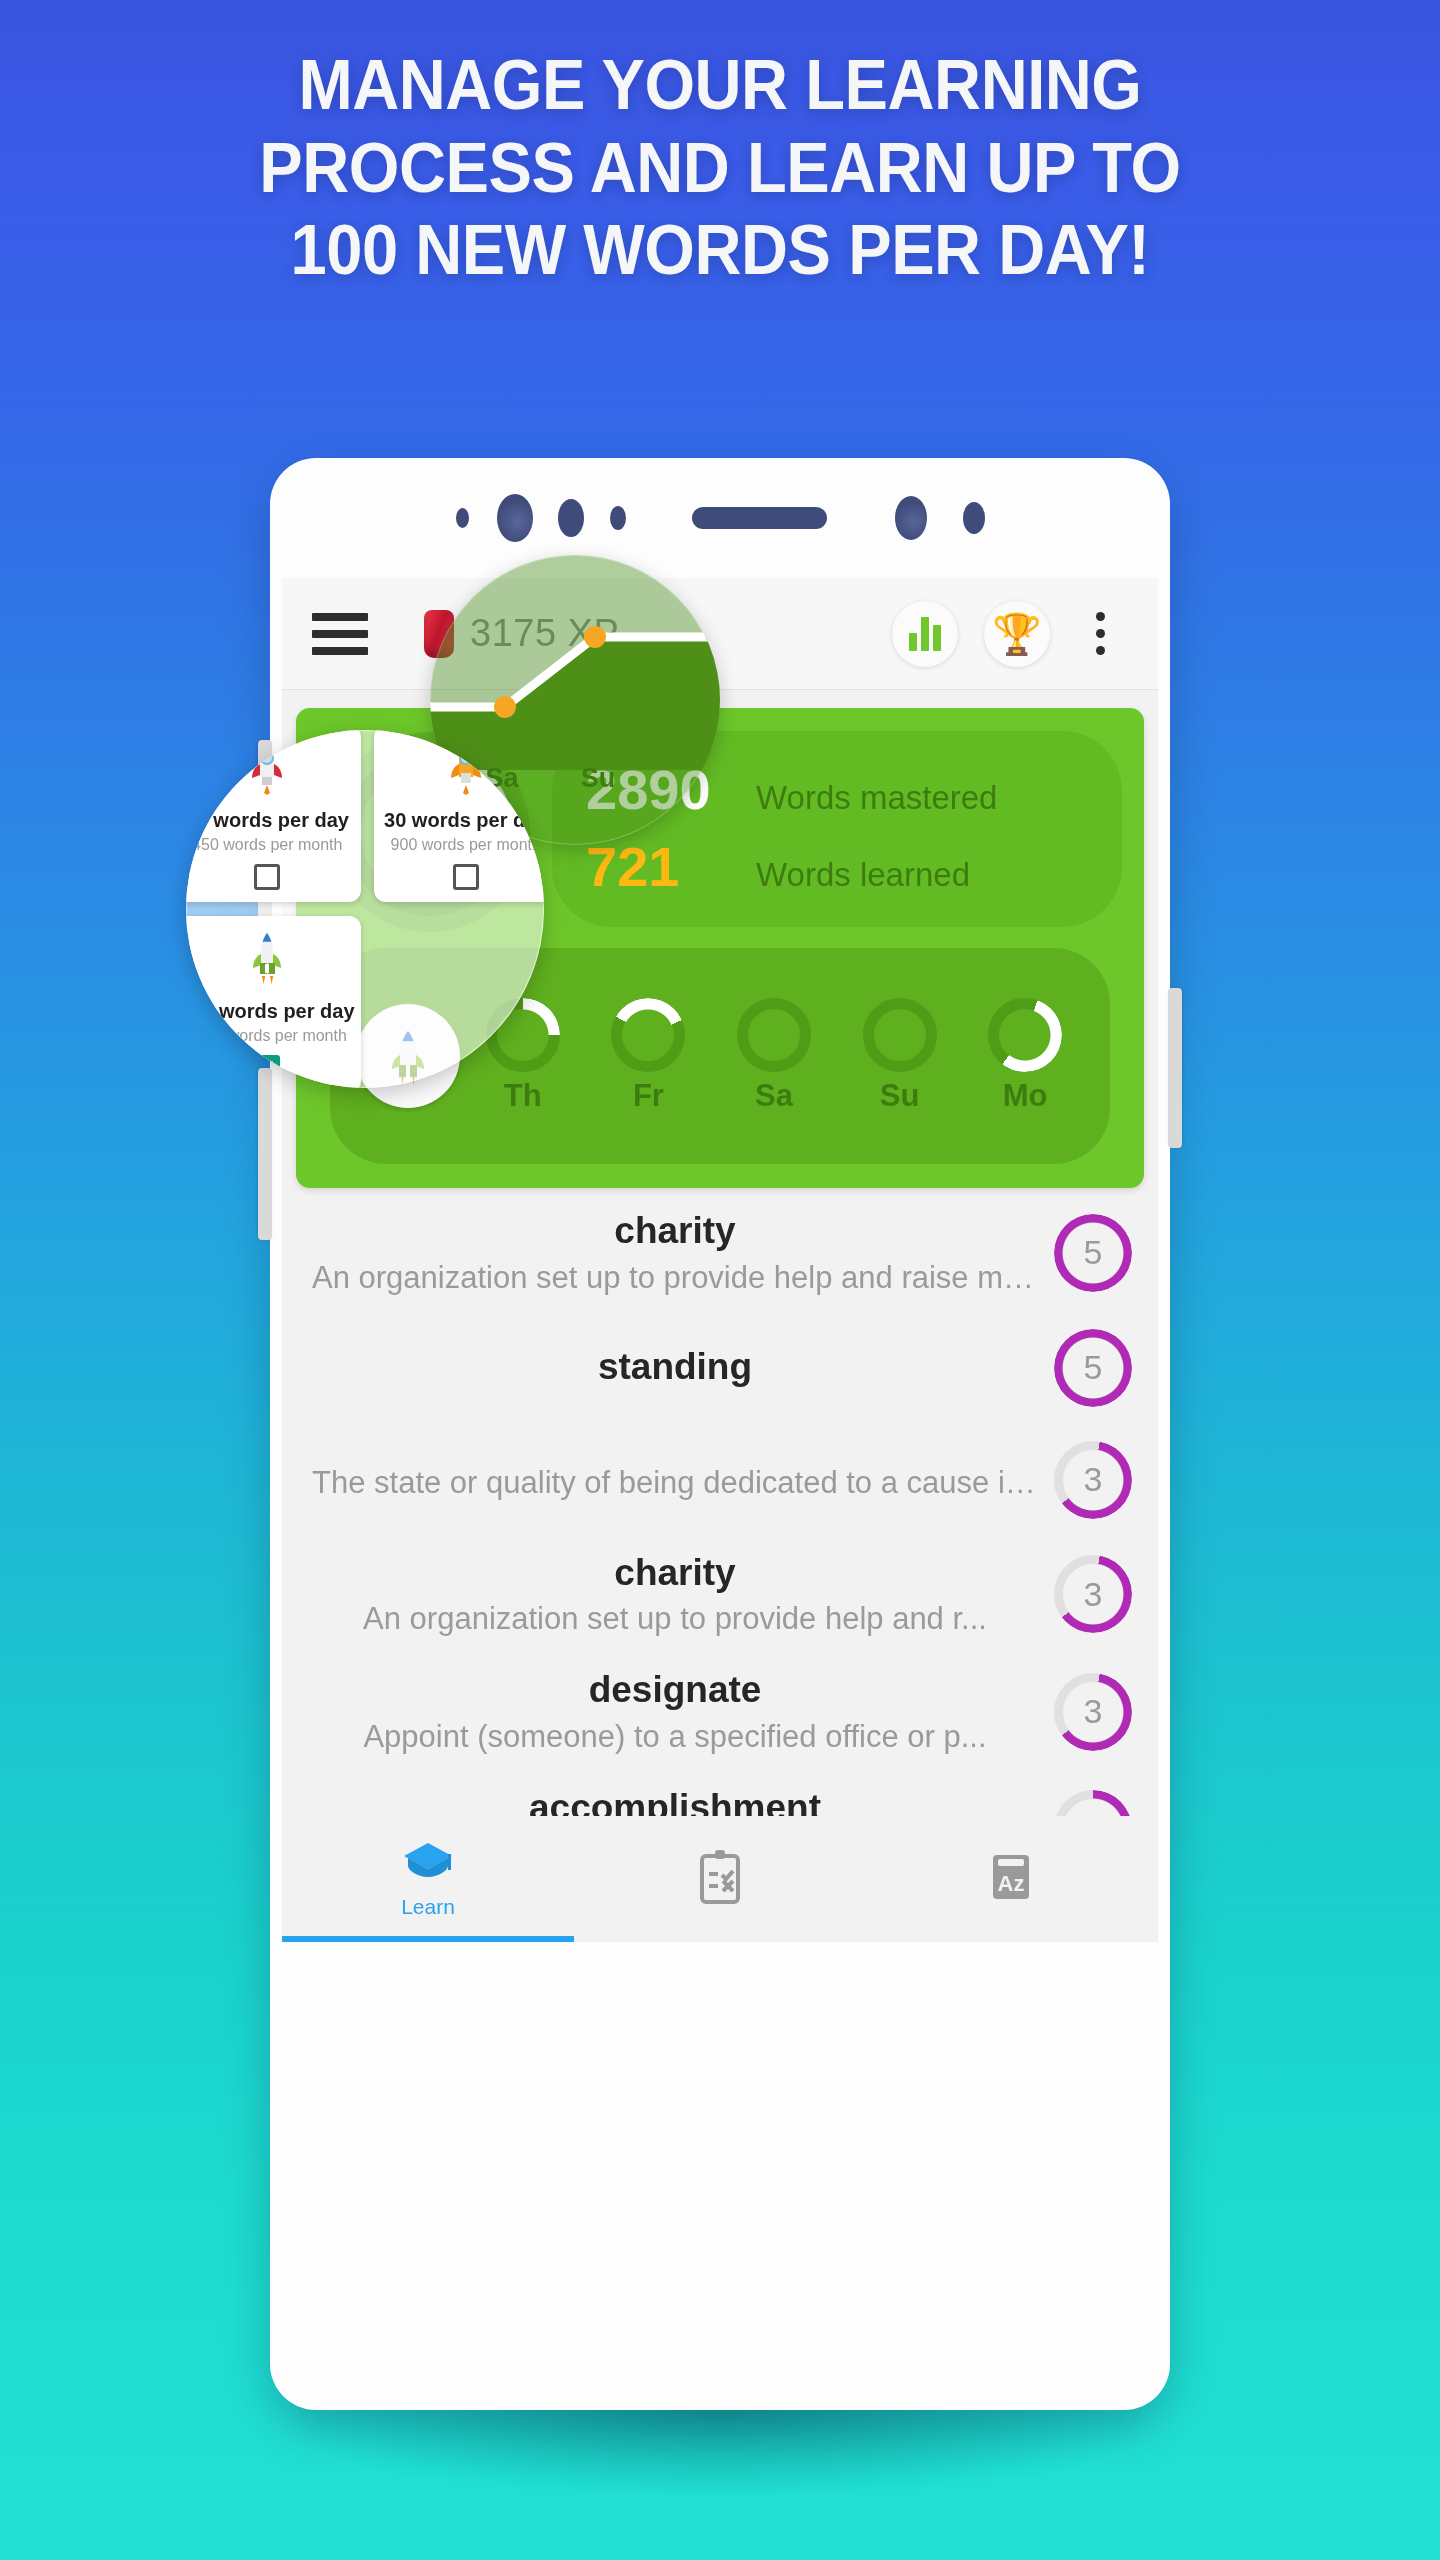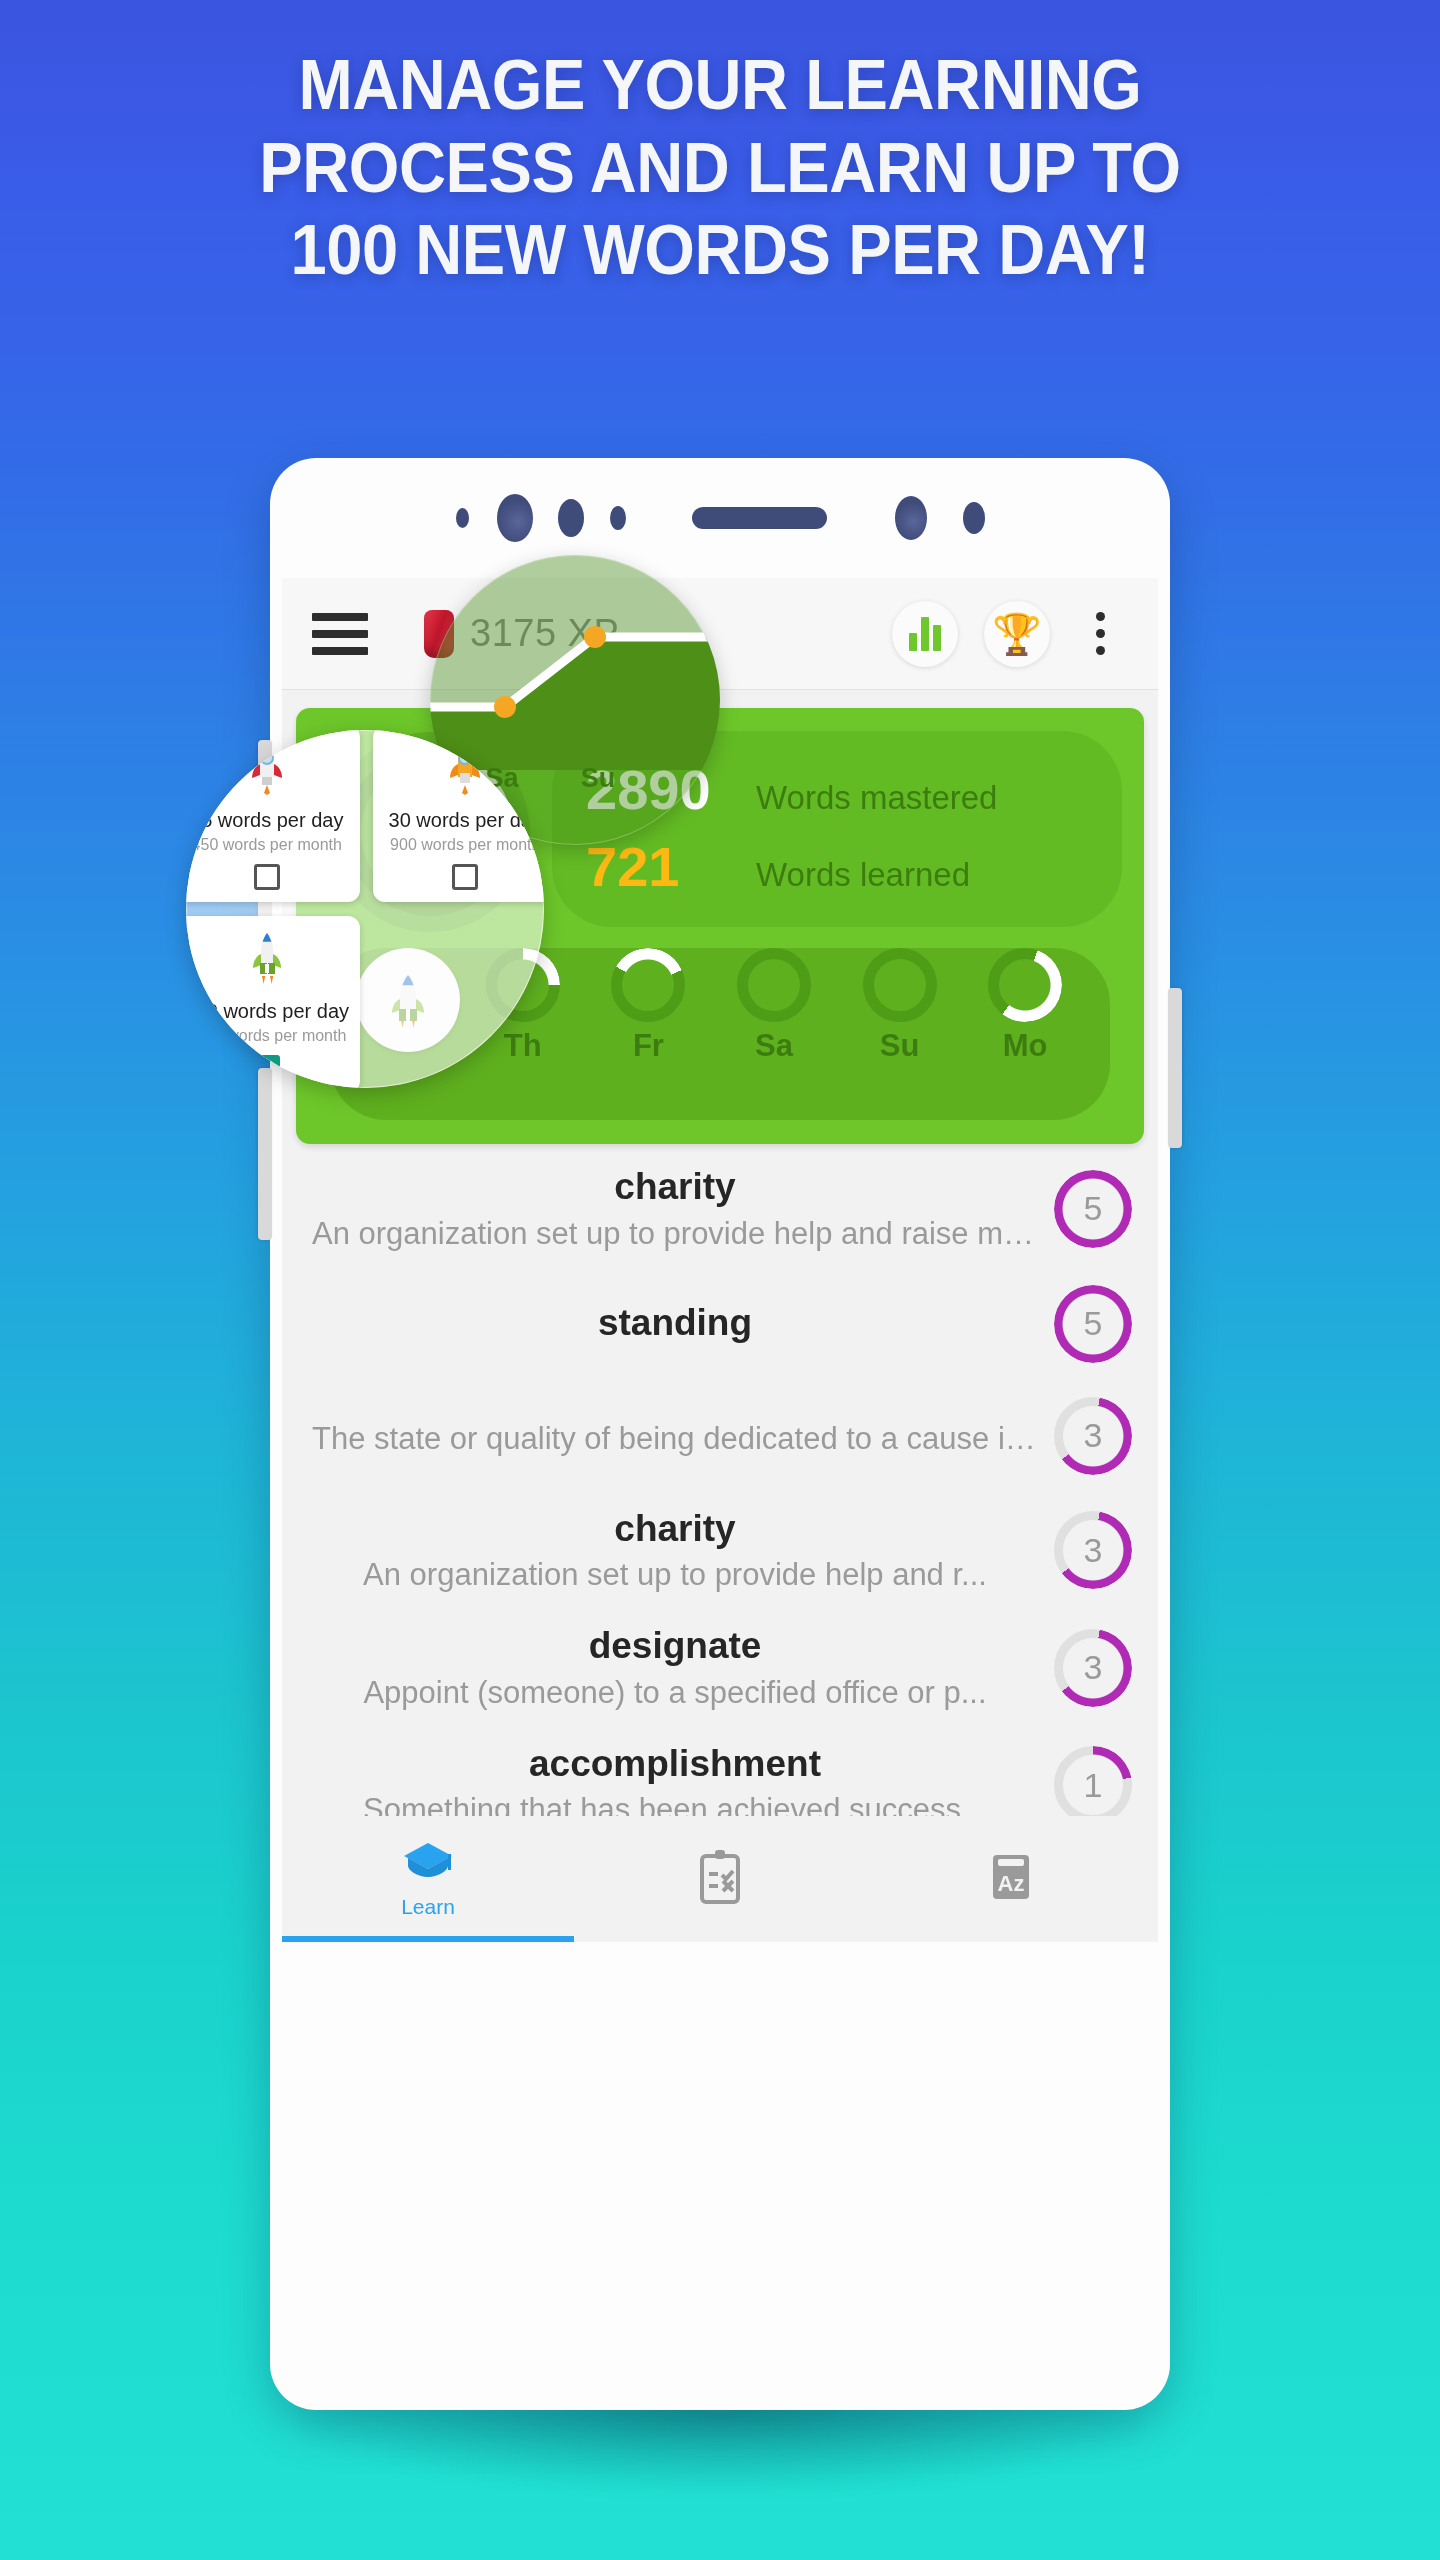--- a/index.html
+++ b/index.html
@@ -154,21 +154,21 @@
   .stat-row + .stat-row { margin-top: 12px; }
   .stat-num { font-size: 56px; font-weight: bold; width: 170px; }
   .stat-num.mastered { color: #ffffff; }
   .stat-num.learned  { color: #fdb813; }
   .stat-label { font-size: 33px; color: #3d7d10; font-weight: 500; }
 
   
   .streak {
     margin: 16px 18px 4px 18px;
     background: #5fb01f; border-radius: 56px;
-    height: 172px; display: flex; align-items: flex-start;
+    height: 216px; display: flex; align-items: center;
     padding: 0 22px 0 26px;
   }
   .avatar {
     width: 104px; height: 104px; border-radius: 50%;
     background: #fbfbfb; flex: none;
     display: flex; align-items: center; justify-content: center;
     box-shadow: 0 2px 4px rgba(0,0,0,0.16);
     overflow: hidden;
   }
   .days { flex: 1; display: flex; justify-content: space-around; align-items: center; }
@@ -245,21 +245,21 @@
     display: grid; grid-template-columns: 1fr 1fr;
     gap: 14px 13px;
   }
   .goal-card {
     background: #fff; border-radius: 12px;
     box-shadow: 0 2px 6px rgba(0,0,0,0.17);
     padding: 14px 6px 12px 6px;
     text-align: center;
   }
   .rocket { font-size: 54px; line-height: 1; margin-bottom: 6px; }
-  .goal-title { font-size: 20px; font-weight: normal; color: #1f1f1f; white-space: nowrap; }
+  .goal-title { font-size: 20px; font-weight: bold; color: #1f1f1f; white-space: nowrap; }
   .goal-sub { font-size: 16px; color: #9a9a9a; margin-top: 4px; white-space: nowrap; }
   .cbox {
     width: 26px; height: 26px; margin: 10px auto 0 auto;
     border: 3px solid #555; border-radius: 3px; background: #fff;
   }
   .cbox.checked {
     background: #0f9b82; border-color: #0f9b82;
     display: flex; align-items: center; justify-content: center;
     color: #fff; font-size: 21px; font-weight: bold;
   }

